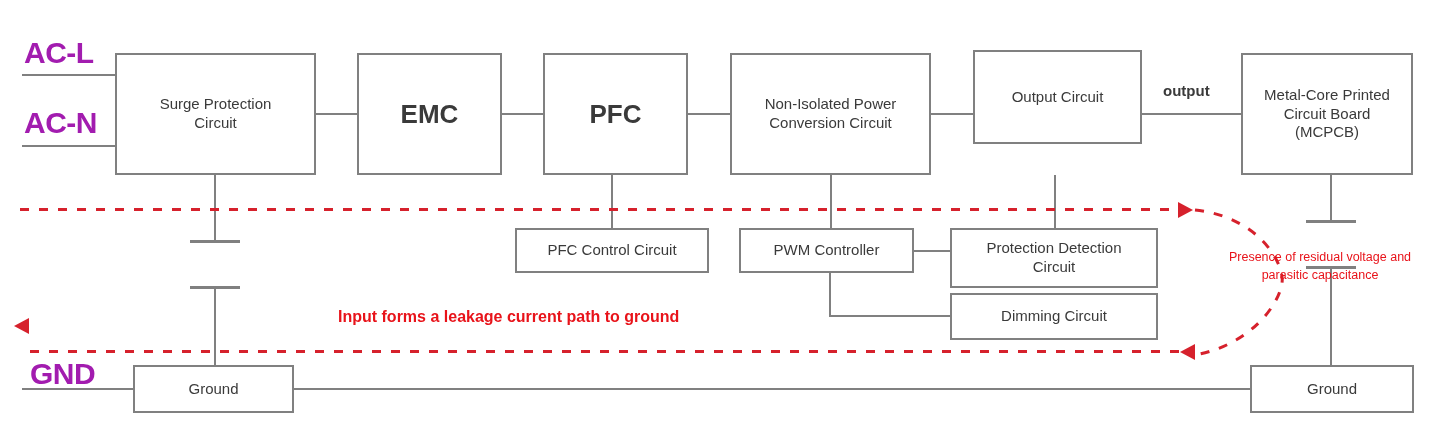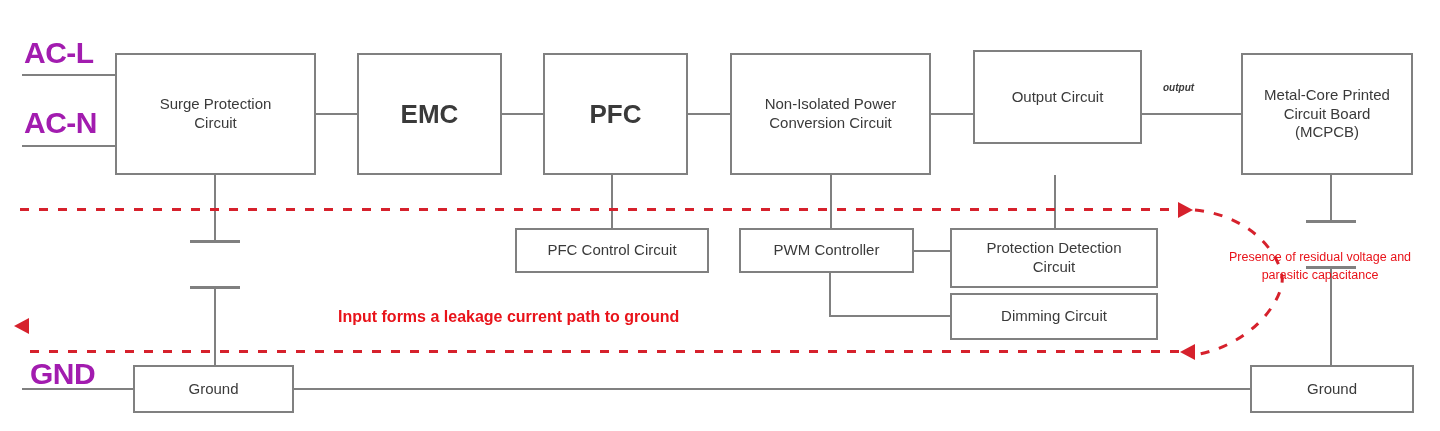--- a/index.html
+++ b/index.html
@@ -36,23 +36,22 @@
     position:absolute;
     color:#a21caf;
     font-size:30px;
     font-weight:bold;
     letter-spacing:-0.5px;
     white-space:nowrap;
   }
   .small-label{
     position:absolute;
     color:#3a3a3a;
-    font-size:10px;
-    white-space:nowrap;
-    font-style:italic;
+    font-size:15px;
+    white-space:nowrap;
   }
   .red-title{
     position:absolute;
     color:#e8131a;
     font-weight:bold;
     font-size:19px;
     white-space:nowrap;
   }
   .red-note{
     position:absolute;

